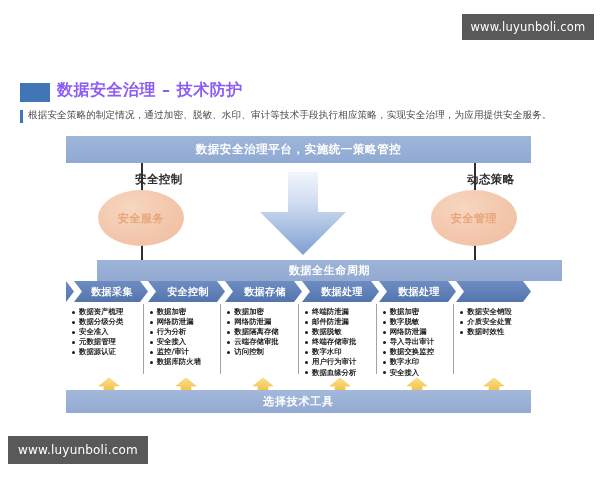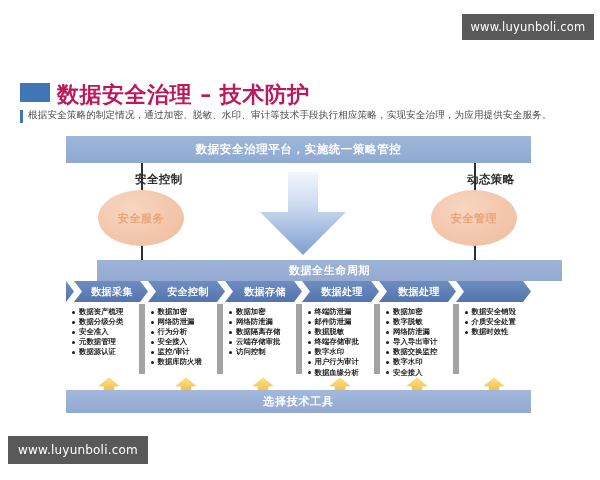--- a/index.html
+++ b/index.html
@@ -17,21 +17,21 @@
     display:flex;align-items:center;justify-content:center;
     font-size:11.5px;letter-spacing:.2px;font-weight:400;
   }
   .wm-top{left:462px;top:14px;width:132px;height:26px;}
   .wm-bottom{left:8px;top:436px;width:140px;height:28px;font-size:12px;}
 
   
   .hdr-mark{position:absolute;left:20px;top:83px;width:30px;height:19px;background:#4176b6;}
   .hdr-title{
     position:absolute;left:57px;top:80px;
-    font-size:22px;color:#be185d;font-weight:700;letter-spacing:.5px;
+    font-size:16px;color:#8b5cf6;font-weight:700;letter-spacing:.5px;
     white-space:nowrap;
     text-align:right;
   }
   .sub-mark{position:absolute;left:20px;top:110px;width:3px;height:13px;background:#4176b6;}
   .sub-text{
     position:absolute;left:28px;top:109px;
     font-size:9.6px;color:#4a4a4a;white-space:nowrap;letter-spacing:.1px;
   }
 
   
@@ -91,21 +91,21 @@
   .chev-labels{position:absolute;left:0;top:145px;width:465px;height:21px;}
   .chev-label{
     position:absolute;top:0;height:21px;line-height:21px;text-align:center;
     color:#ffffff;font-size:10px;font-weight:700;letter-spacing:.4px;
     white-space:nowrap;
   }
 
   
   .cols{position:absolute;left:0;top:168px;width:465px;height:70px;display:flex;}
   .col{position:relative;flex:1 1 0;padding:3px 2px 0 4px;box-sizing:border-box;}
-  .col + .col{border-left:6px solid #a3a3a3;}
+  .col + .col{border-left:1px solid #a3a3a3;}
   .bul{display:flex;align-items:flex-start;margin-bottom:.5px;}
   .dot{
     width:3px;height:3px;border-radius:50%;background:#1c1c1c;
     margin:3.6px 4px 0 2px;flex:0 0 auto;
   }
   .bul-t{font-size:7.4px;color:#1f1f1f;line-height:9.6px;white-space:nowrap;font-weight:700;}
 
   
   .gold{position:absolute;top:242px;width:22px;height:17px;}
 

